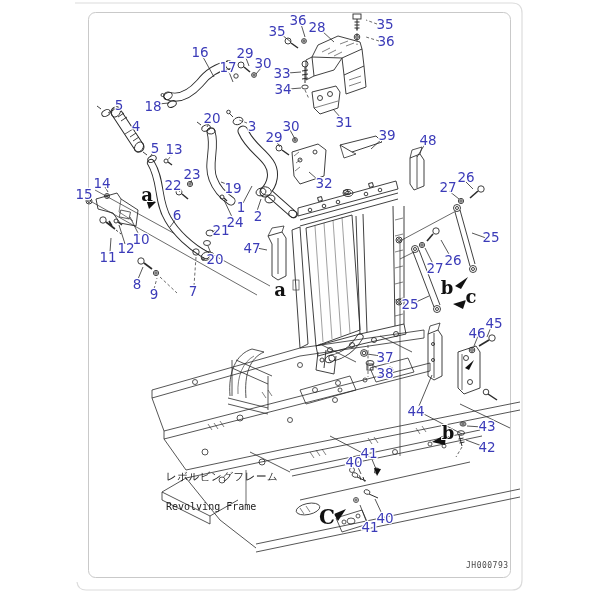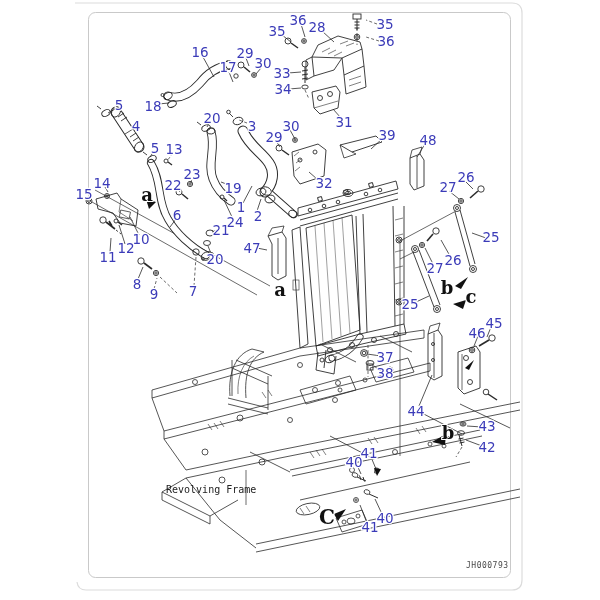--- a/index.html
+++ b/index.html
@@ -5,21 +5,21 @@
   html,body{margin:0;padding:0;background:#ffffff;}
   .page{position:relative;width:600px;height:600px;background:#ffffff;overflow:hidden;
         font-family:"DejaVu Sans",sans-serif;}
   svg{position:absolute;left:0;top:0;}
   .callout{font-family:"DejaVu Sans",sans-serif;font-size:13.5px;fill:#3b3bb8;
            text-anchor:middle;paint-order:stroke;stroke:#ffffff;stroke-width:2.5px;}
   .viewletter{font-family:"DejaVu Serif",serif;font-weight:bold;fill:#111111;
               text-anchor:middle;paint-order:stroke;stroke:#ffffff;stroke-width:2px;}
   .cap-jp{position:absolute;left:166px;top:470px;font-size:10.5px;color:#222;
           font-family:"DejaVu Sans",sans-serif;letter-spacing:0.5px;white-space:nowrap;}
-  .cap-en{position:absolute;left:166px;top:484px;font-size:10px;color:#222;
+  .cap-en{position:absolute;left:166px;top:501px;font-size:10px;color:#222;
           font-family:"DejaVu Sans Mono",monospace;white-space:nowrap;}
   .drawing-no{position:absolute;left:466px;top:561px;font-size:8px;color:#4a4a4a;
           font-family:"DejaVu Sans Mono",monospace;letter-spacing:0.5px;}
 </style>
 </head>
 <body>
 
 <div class="page">
 <svg id="art" width="600" height="600" viewBox="0 0 600 600">
 
@@ -388,15 +388,16 @@
   <g id="letters">
         <text x="147" y="201" class="viewletter" font-size="18">a</text>
         <text x="280" y="296" class="viewletter" font-size="18">a</text>
         <text x="447" y="294" class="viewletter" font-size="18">b</text>
         <text x="471" y="303" class="viewletter" font-size="18">c</text>
         <text x="448" y="439" class="viewletter" font-size="18">b</text>
         <text x="327" y="524" class="viewletter" font-size="20">C</text>
       </g>
 </svg>
 
+<div class="cap-jp">レボルビングフレーム</div>
 <div class="cap-en">Revolving Frame</div>
 <div class="drawing-no">JH000793</div>
 </div>
 
 </body></html>

